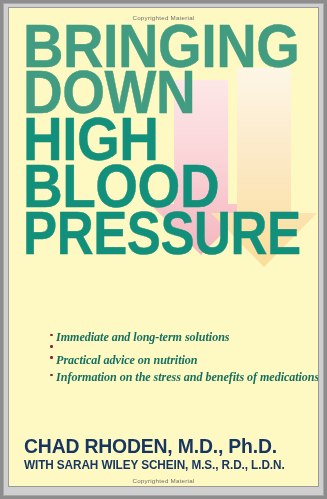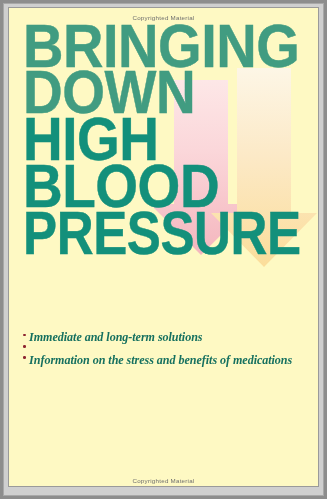--- a/index.html
+++ b/index.html
@@ -127,20 +127,21 @@
     left: 14px;
     top: 322px;
     width: 292px;
     z-index: 3;
   }
   .bullet-row {
     display: flex;
     align-items: center;
     margin-bottom: 2.5px;
     white-space: nowrap;
+    margin-left: 27px;
   }
   .bullet-dot {
     flex: 0 0 auto;
     width: 2.6px;
     height: 2.6px;
     border-radius: 50%;
     background: #8d2430;
     margin-right: 3.5px;
     position: relative;
     top: -2.5px;
@@ -230,21 +231,29 @@
     <div class="bullets">
       <div class="bullet-row">
         <span class="bullet-dot"></span>
         <span class="bullet-text">Immediate and long-term solutions</span>
       </div>
       <div class="bullet-row">
         <span class="bullet-dot"></span>
       </div>
       <div class="bullet-row">
         <span class="bullet-dot"></span>
+        <span class="bullet-text">Practical advice on nutrition</span>
+      </div>
+      <div class="bullet-row">
+        <span class="bullet-dot"></span>
         <span class="bullet-text">Information on the stress and benefits of medications</span>
       </div>
     </div>
 
+    <div class="authors">
+      <div class="author-main">CHAD RHODEN, M.D., Ph.D.</div>
+      <div class="author-sub">WITH SARAH WILEY SCHEIN, M.S., R.D., L.D.N.</div>
+    </div>
 
     <div class="copyright copyright-bottom">Copyrighted Material</div>
 
   </div>
 </div>
 
 </body></html>

